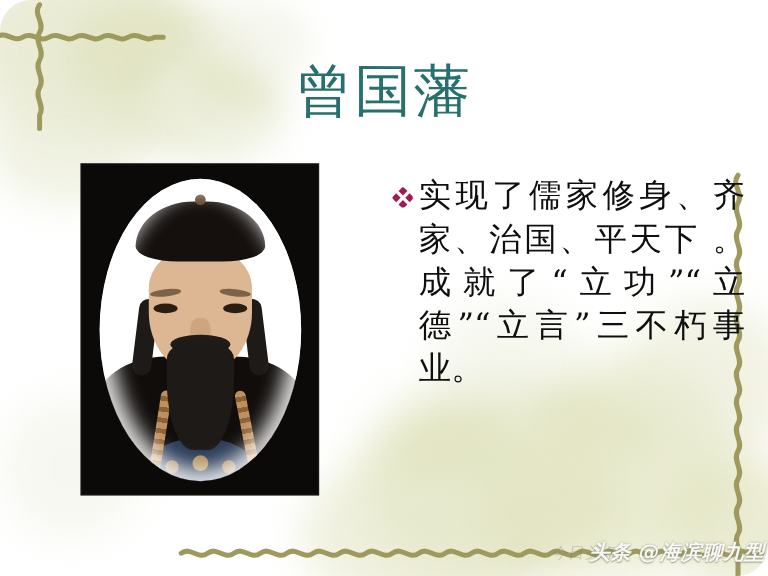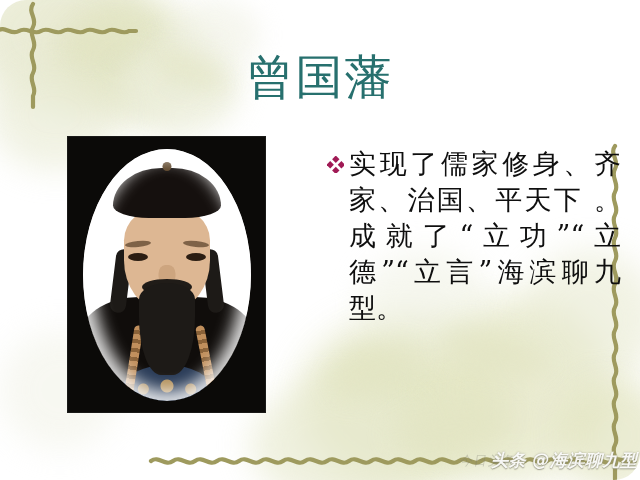--- a/index.html
+++ b/index.html
@@ -367,20 +367,20 @@
   <div id="body-block">
     <div id="bullet-row">
       <span id="bullet-icon">
         <svg width="17" height="17" viewBox="0 0 17 17">
           <rect x="6.2" y="0.6" width="5.2" height="5.2" transform="rotate(45 8.8 3.2)" fill="#a01a55"></rect>
           <rect x="0.6" y="6.2" width="5.2" height="5.2" transform="rotate(45 3.2 8.8)" fill="#a01a55"></rect>
           <rect x="11.8" y="6.2" width="5.2" height="5.2" transform="rotate(45 14.4 8.8)" fill="#a01a55"></rect>
           <rect x="6.2" y="11.8" width="5.2" height="5.2" transform="rotate(45 8.8 14.4)" fill="#a01a55"></rect>
         </svg>
       </span>
-      <span id="body-text">实现了儒家修身、齐家、治国、平天下 。成就了“立功”“立德”“立言”海滨聊九型。</span>
+      <span id="body-text">实现了儒家修身、齐家、治国、平天下 。成就了“立功”“立德”“立言”三不朽事业。</span>
     </div>
   </div>
 
   <div id="watermark-faint">今日头条</div>
   <div id="watermark-main">头条 @海滨聊九型</div>
 
 </div>
 
 </body></html>

